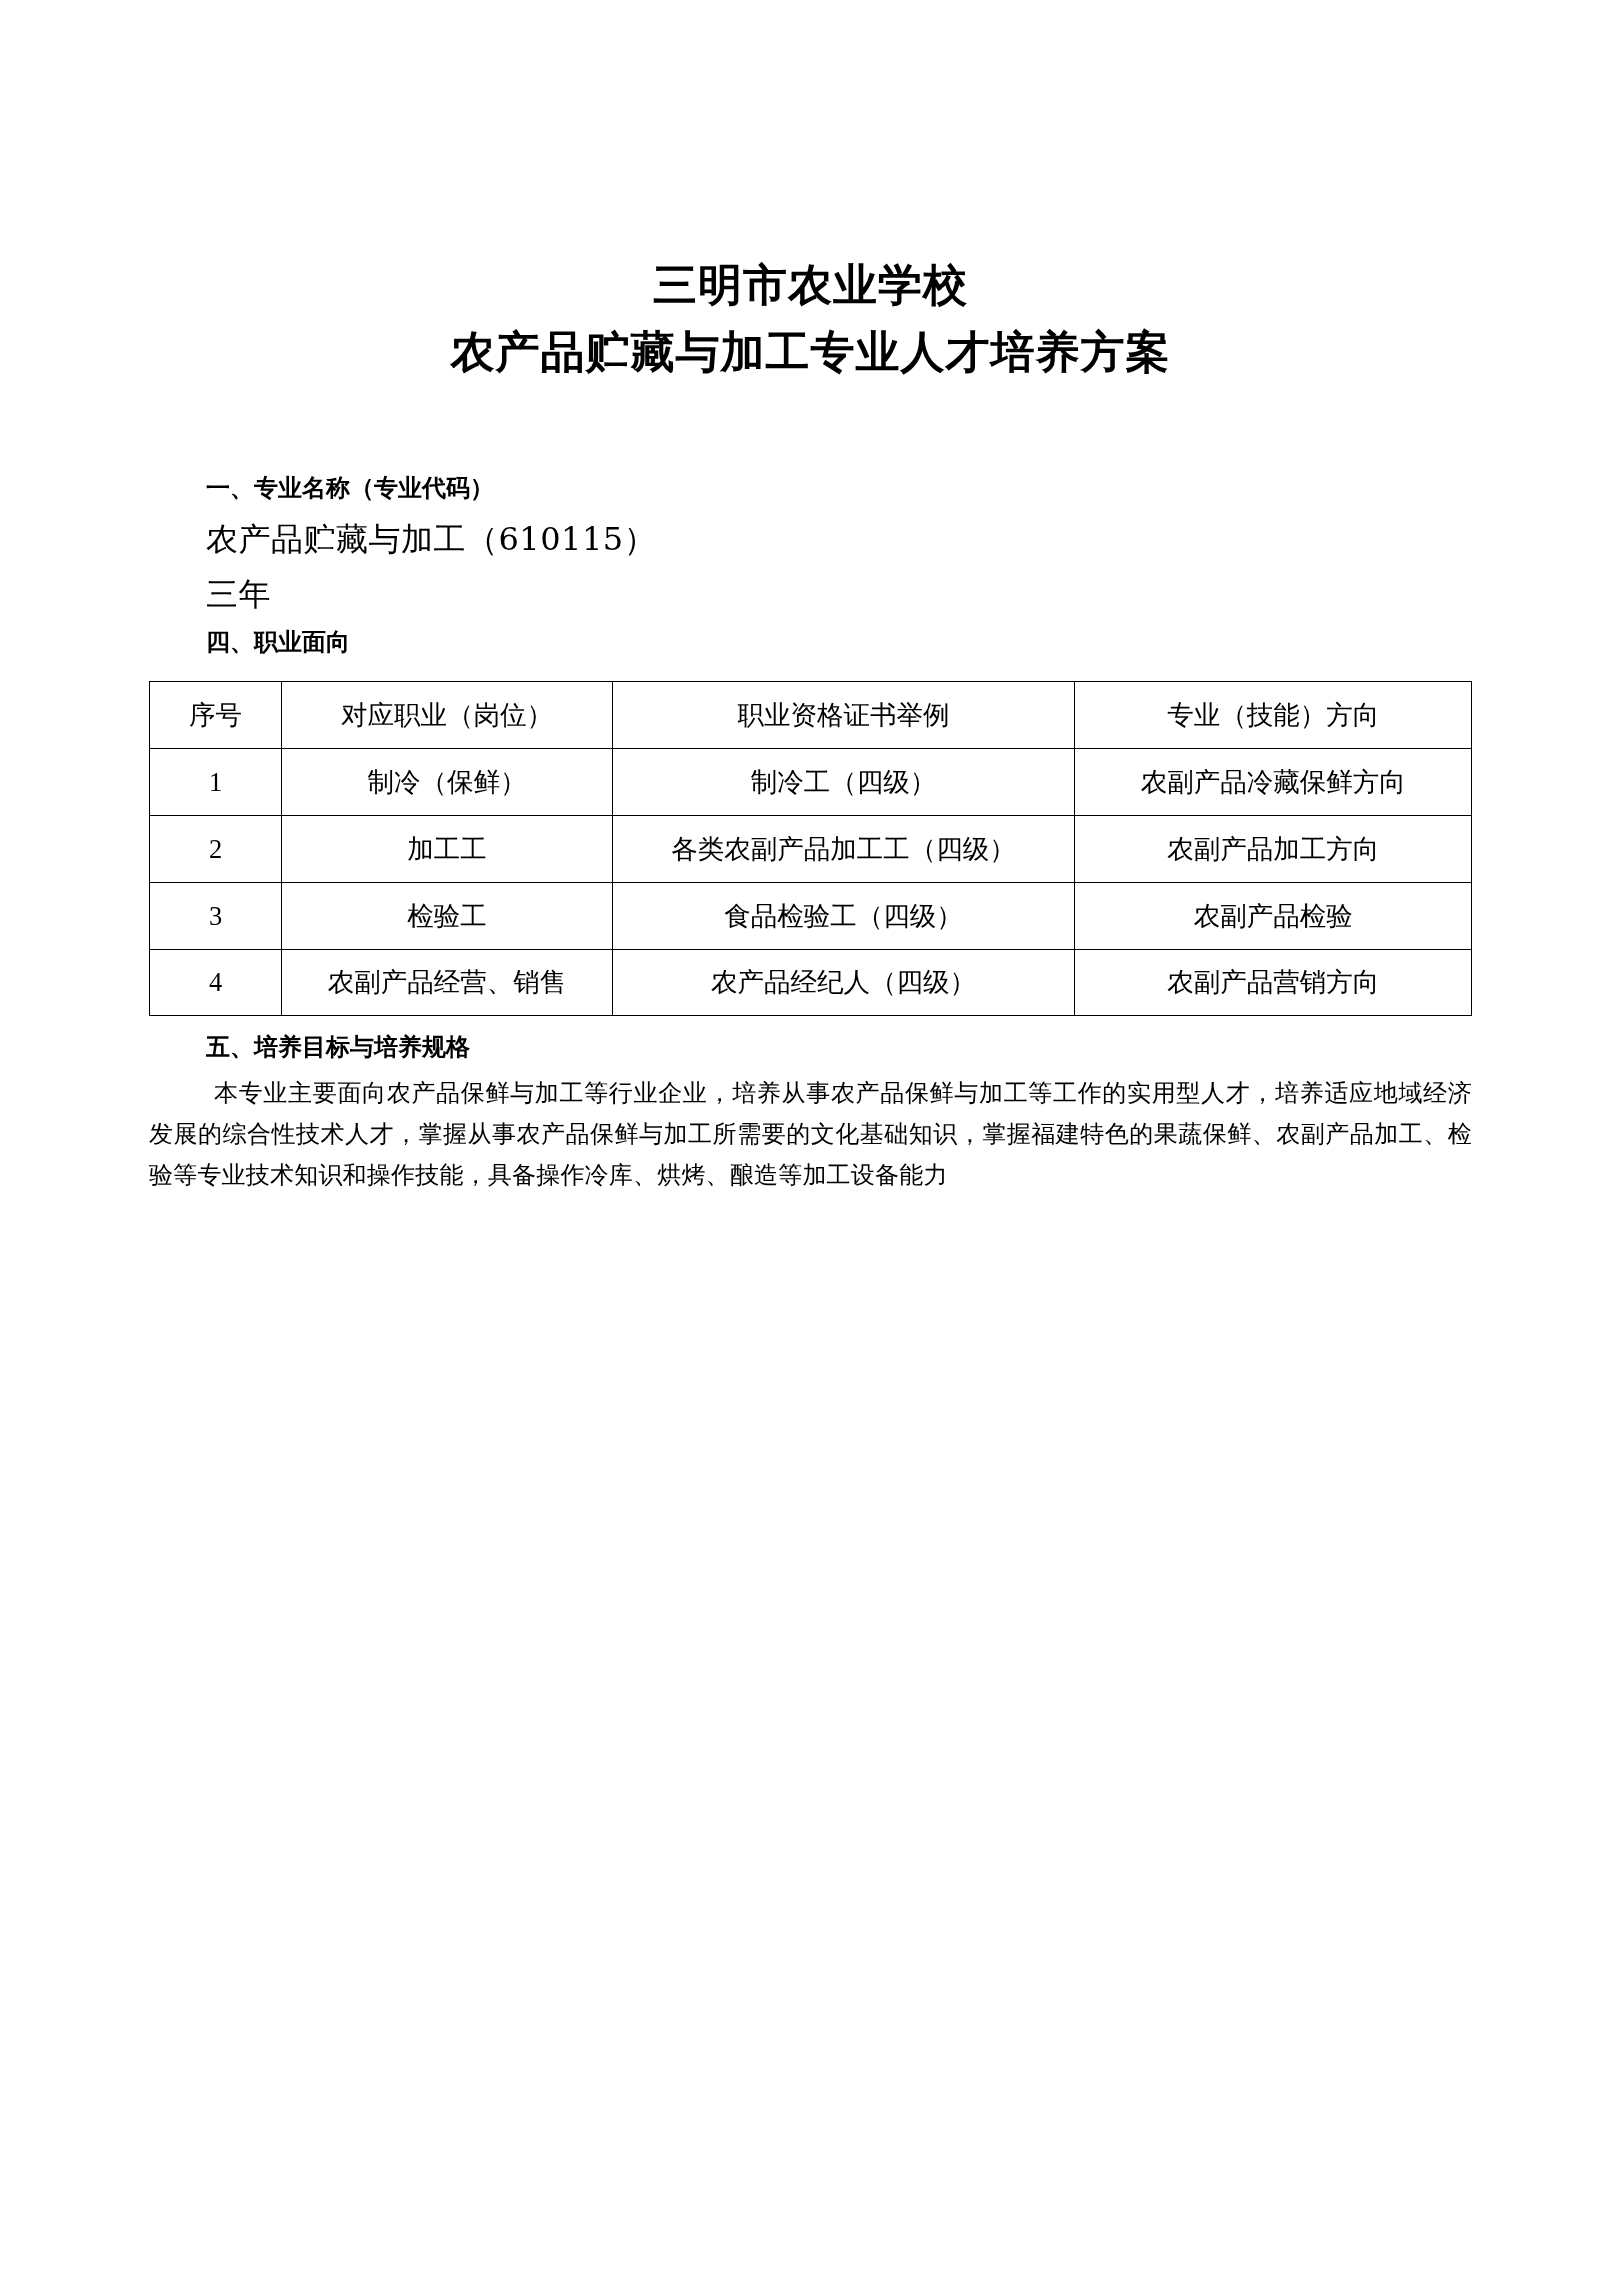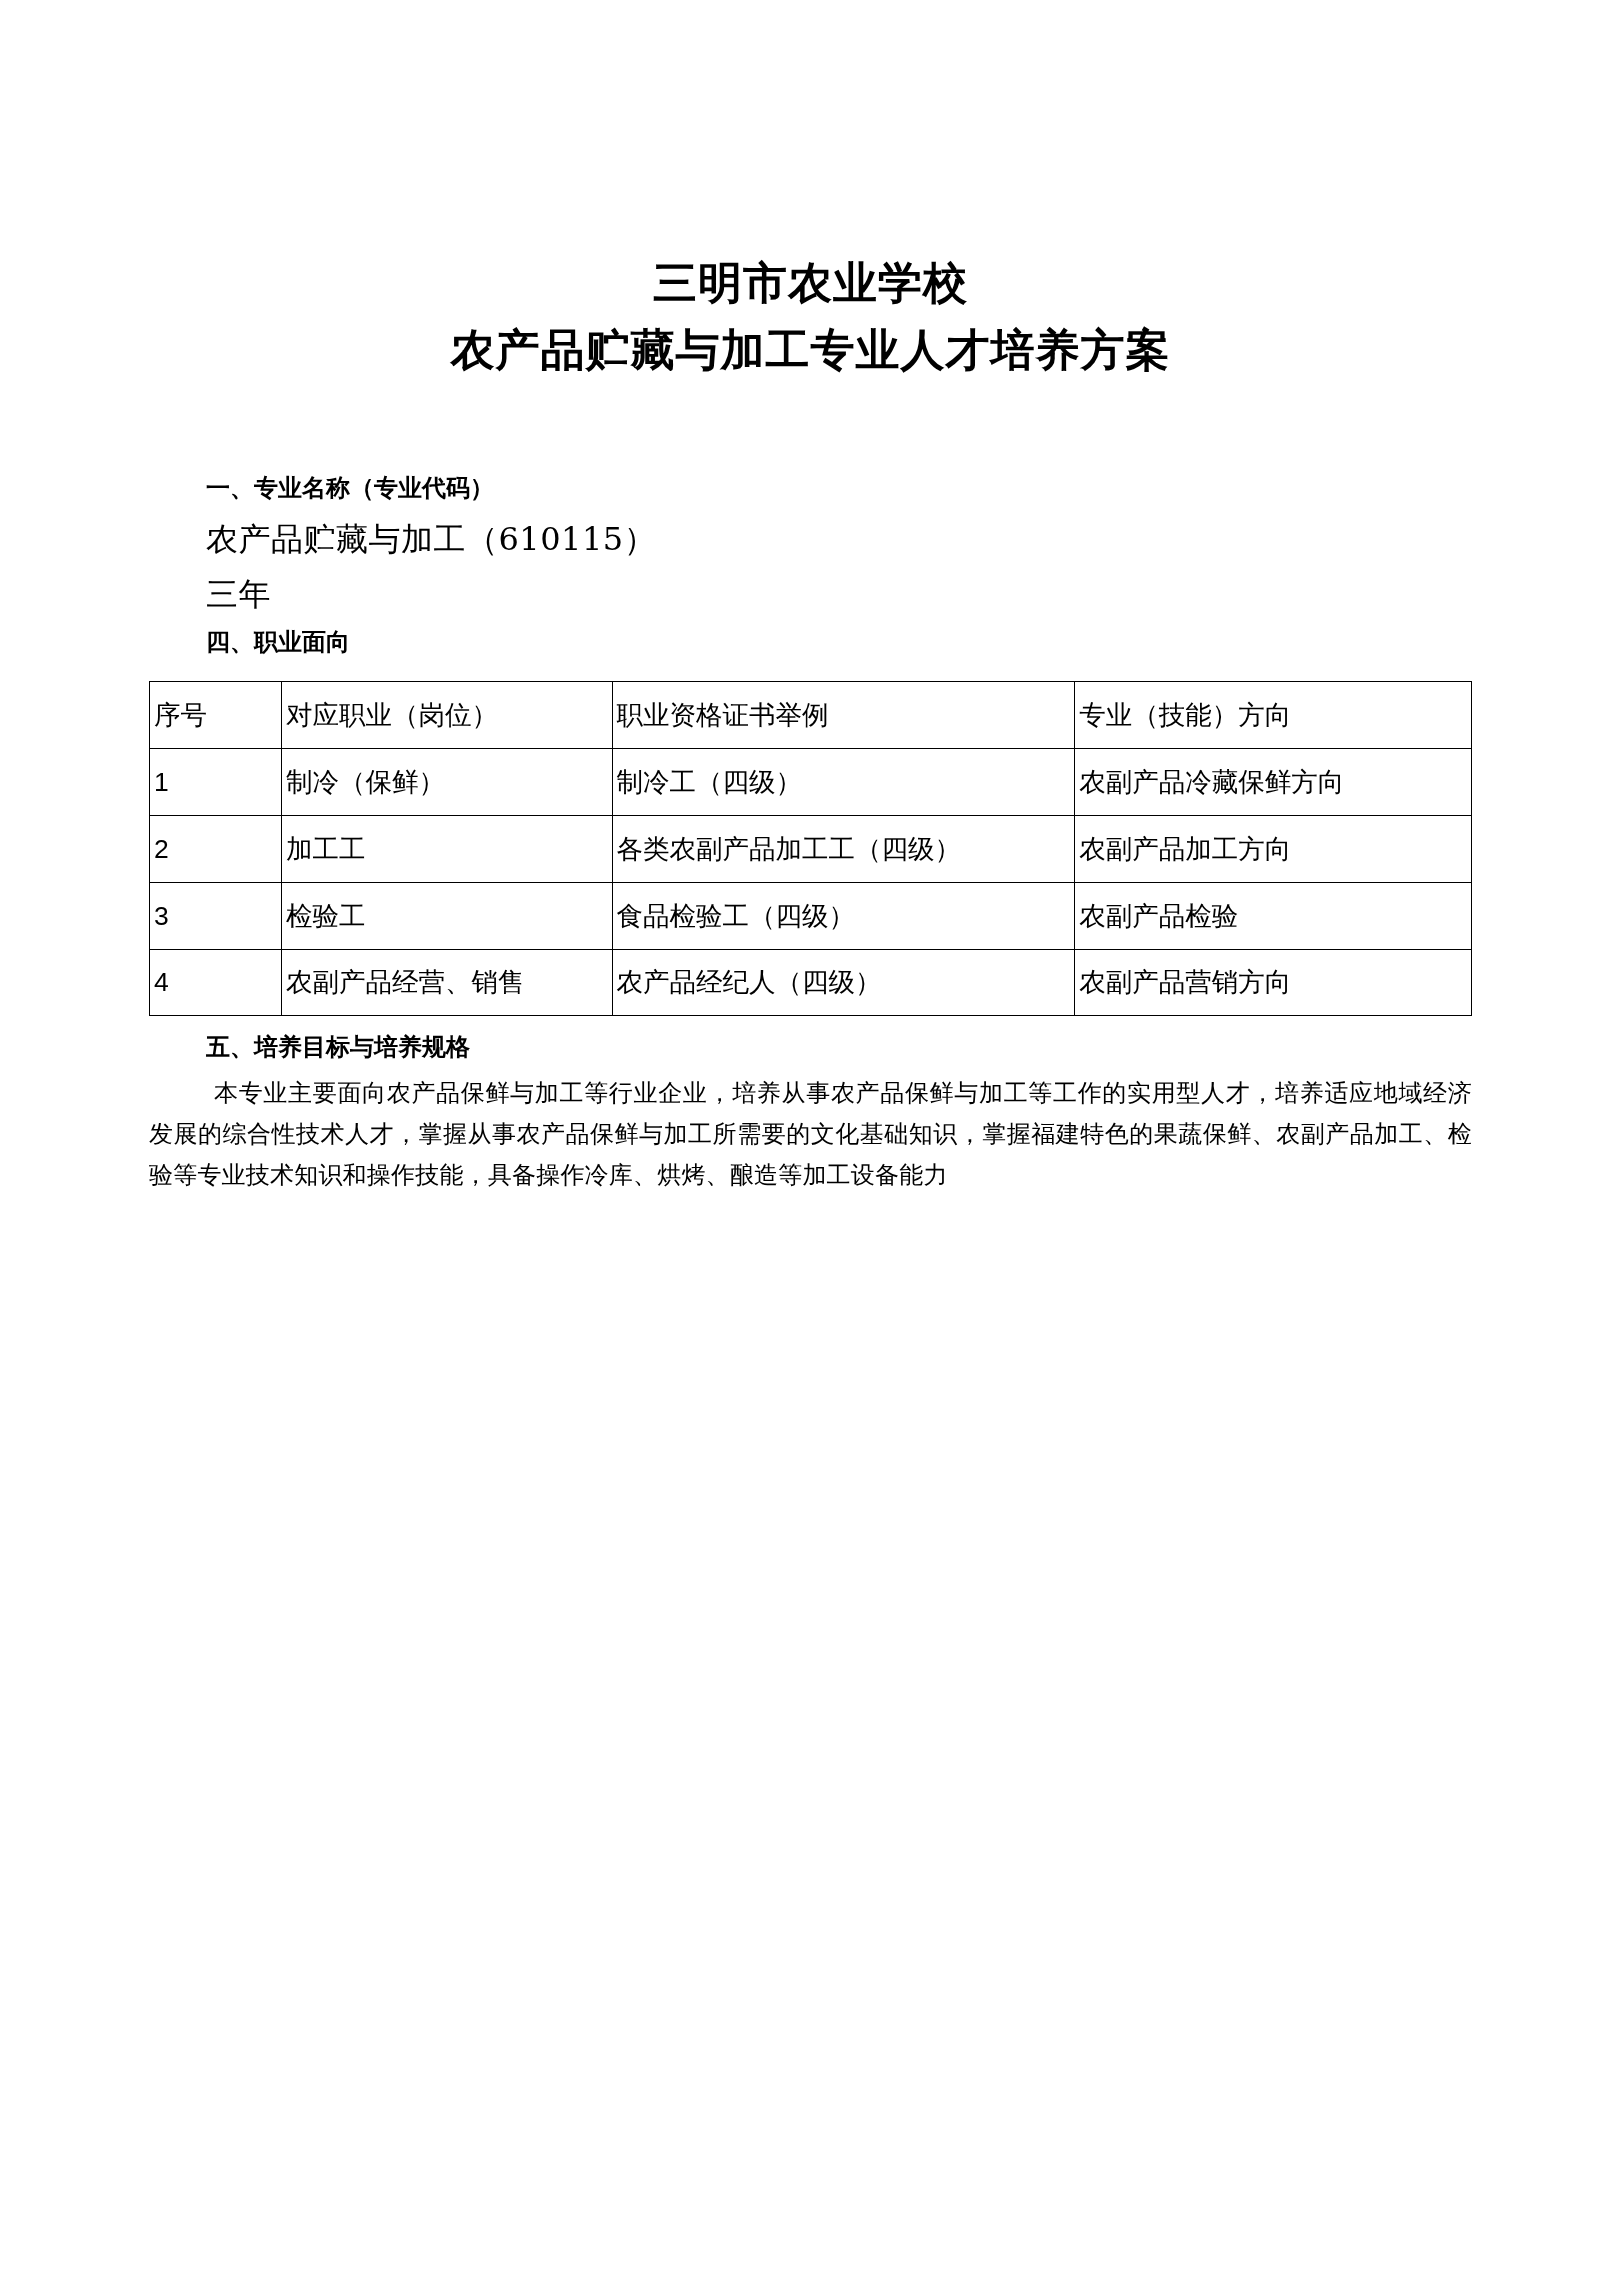--- a/index.html
+++ b/index.html
@@ -19,21 +19,21 @@
     box-sizing: border-box;
     padding: 165px 149px 0 149px;
     position: relative;
   }
   .title-block {
     text-align: center;
     margin-top: 88px;
     margin-bottom: 84px;
   }
   .title-line {
-    font-family: Liberation Mono, monospace;
+    font-family: Liberation Serif, serif;
     font-weight: bold;
     font-size: 44px;
     line-height: 1.52;
     letter-spacing: 1px;
     color: #000;
   }
   .heading {
     font-family: Liberation Mono, monospace;
     font-weight: bold;
     font-size: 24px;
@@ -62,27 +62,27 @@
     padding-left: 65px;
   }
   table.jobs {
     width: 100%;
     border-collapse: collapse;
     margin: 17.6px 0 13.7px 0;
     table-layout: fixed;
   }
   table.jobs td, table.jobs th {
     border: 1.5px solid #000;
-    text-align: left;
+    text-align: center;
     vertical-align: middle;
     font-size: 26.5px;
     font-weight: normal;
     padding: 15.7px 3.9px;
     line-height: 1.3;
-    font-family: Liberation Sans, sans-serif;
+    font-family: Liberation Serif, serif;
   }
   table.jobs col.c0 { width: 10%; }
   table.jobs col.c1 { width: 25%; }
   table.jobs col.c2 { width: 35%; }
   table.jobs col.c3 { width: 30%; }
 </style>
 </head>
 <body>
 
 <div class="page">

